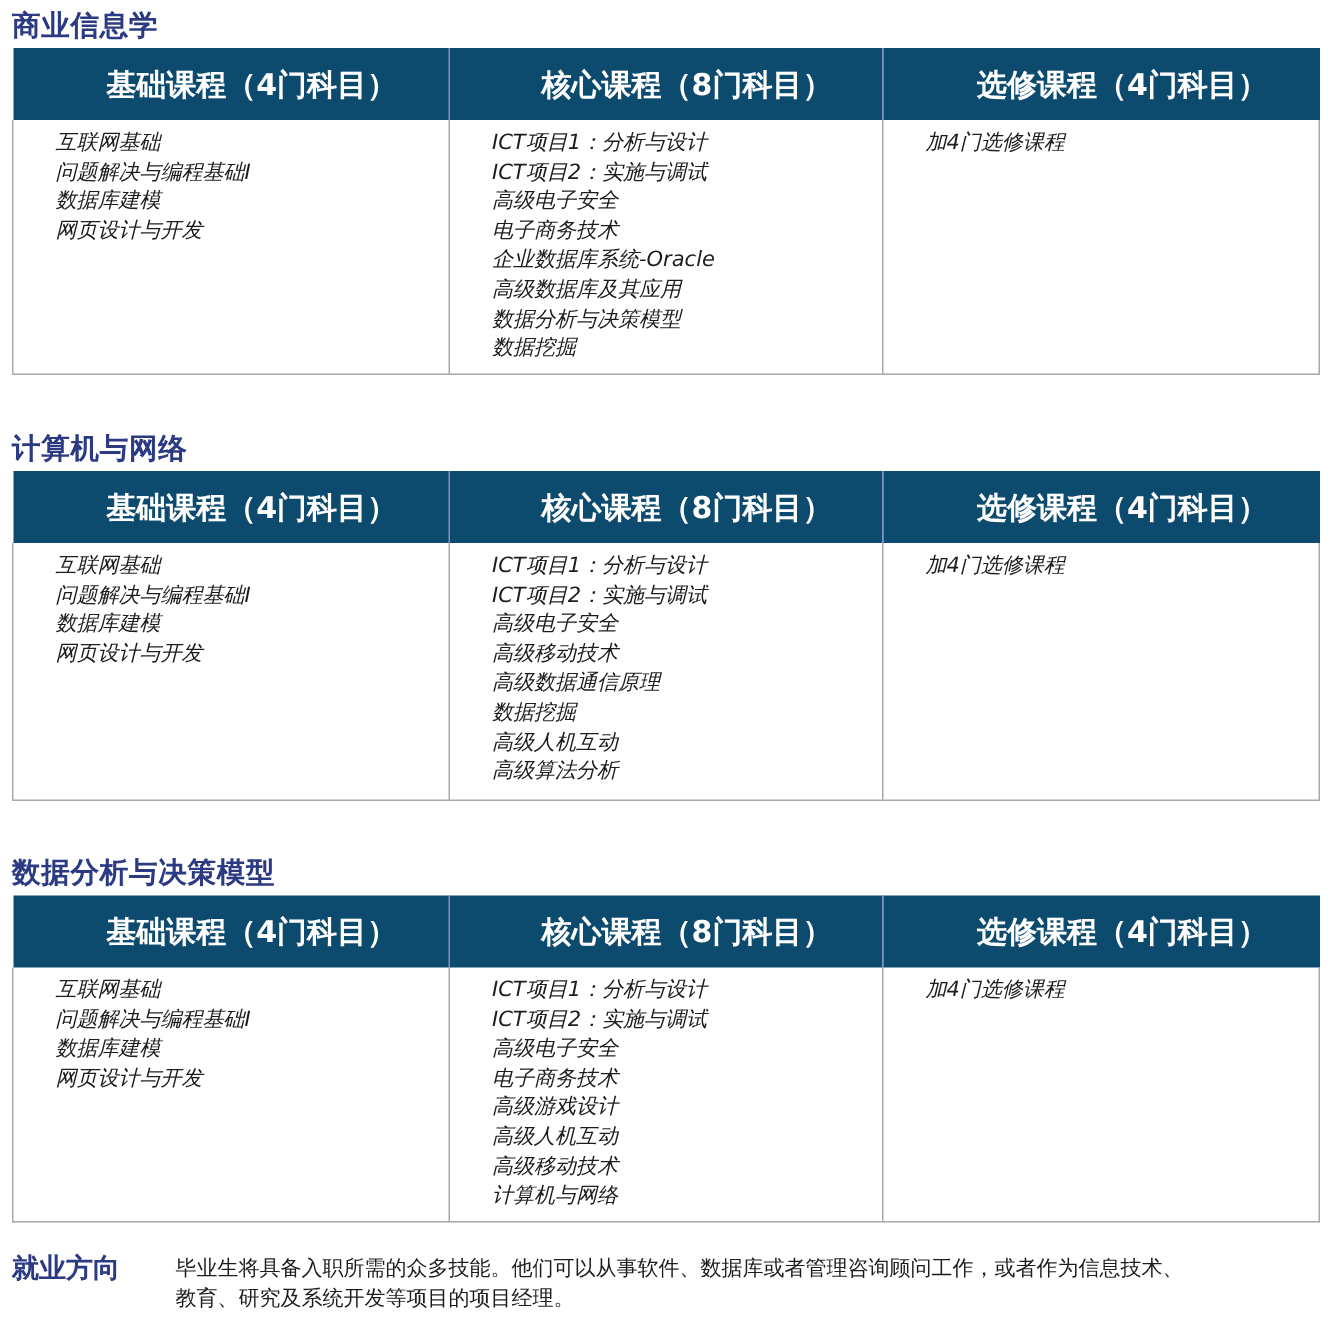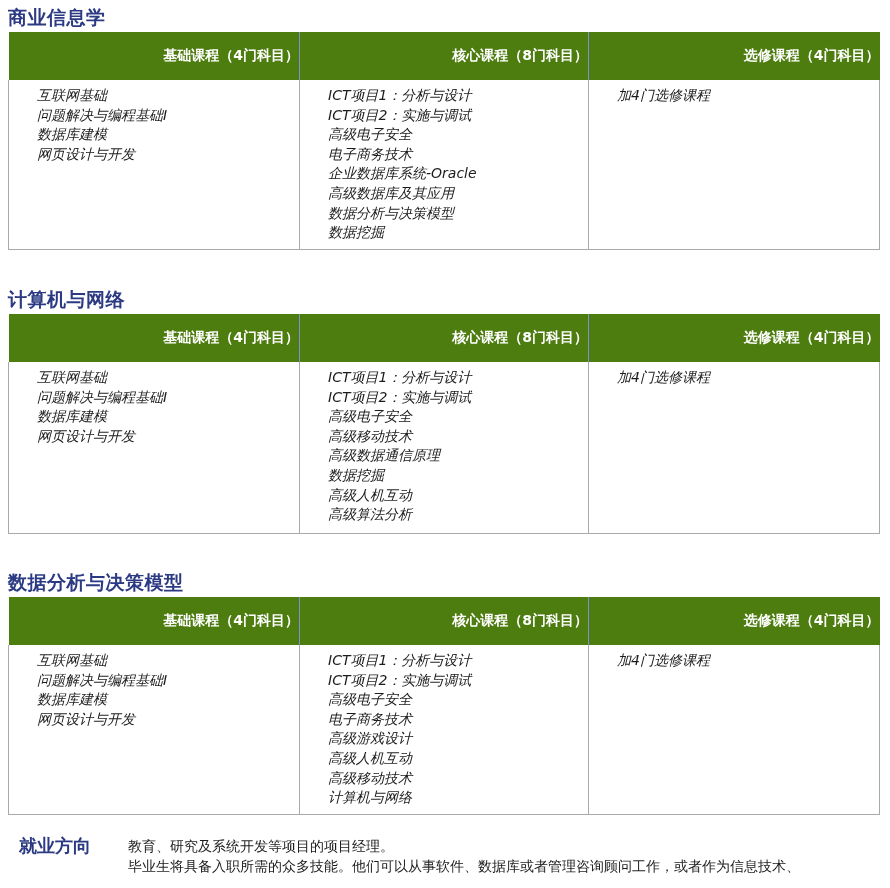--- a/index.html
+++ b/index.html
@@ -11,37 +11,37 @@
     .page { position: relative; width: 890px; height: 888px; }
     .program { position: absolute; left: 8px; width: 871px; }
     .program-title {
       font-size: 19px; font-weight: bold; color: #2b3a82;
       height: 30px; line-height: 30px; letter-spacing: 0.5px;
     }
     .course-table {
       width: 871px; border-collapse: collapse; table-layout: fixed;
     }
     .course-table th {
-      background: #4d7c0f; color: #ffffff; font-size: 14px; font-weight: bold;
-      text-align: right; padding: 0 0 0 28px; height: 48px;
+      background: #0c4a6e; color: #ffffff; font-size: 20px; font-weight: bold;
+      text-align: center; padding: 0 0 0 28px; height: 48px;
       border-left: 1px solid #7f8fd0;
     }
     .course-table th:first-child { border-left: none; }
     .course-table td {
       vertical-align: top; padding: 6px 0 6px 28px;
       border: 1px solid #a9a9a9; border-top: none;
       font-size: 14px; line-height: 19.6px; color: #1c1c1c;
     }
     .course-table col.c1 { width: 291px; }
     .course-table col.c2 { width: 289px; }
     .course-table col.c3 { width: 291px; }
     .course-list { list-style: none; font-style: italic; }
     .course-list li { white-space: nowrap; }
     .career {
-      position: absolute; left: 19px; top: 832px; width: 871px;
+      position: absolute; left: 8px; top: 832px; width: 871px;
       display: flex;
     }
     .career-label {
       font-size: 18px; font-weight: bold; color: #2b3a82;
       width: 109px; line-height: 28px; flex-shrink: 0;
     }
     .career-text {
       font-size: 14px; line-height: 20px; color: #1c1c1c; padding-top: 4px;
     }
   </style>
@@ -187,18 +187,18 @@
             </ul>
           </td>
         </tr>
       </tbody>
     </table>
   </section>
 
   <section class="career">
     <div class="career-label">就业方向</div>
     <div class="career-text">
+      <div>毕业生将具备入职所需的众多技能。他们可以从事软件、数据库或者管理咨询顾问工作，或者作为信息技术、</div>
       <div>教育、研究及系统开发等项目的项目经理。</div>
-      <div>毕业生将具备入职所需的众多技能。他们可以从事软件、数据库或者管理咨询顾问工作，或者作为信息技术、</div>
     </div>
   </section>
 
 </div>
 
 </body></html>

